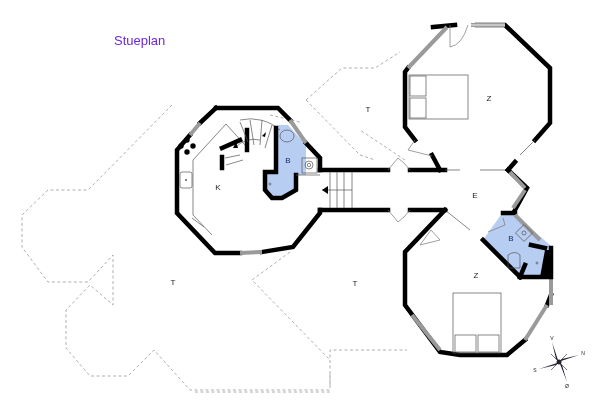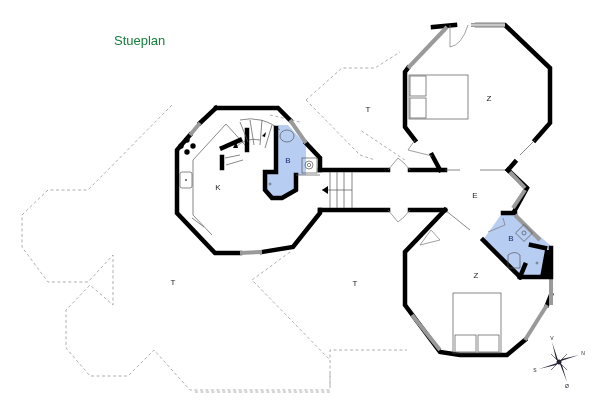--- a/index.html
+++ b/index.html
@@ -1,18 +1,18 @@
 <!DOCTYPE html>
 <html><head>
   <meta charset="utf-8">
   <style>
     html, body { margin:0; padding:0; background:#ffffff; }
     body { width:600px; height:400px; overflow:hidden; position:relative; font-family:"Liberation Sans", sans-serif; }
     #plan { position:absolute; left:0; top:0; width:600px; height:400px; }
-    .title { position:absolute; left:114px; top:33px; font-size:13px; color:#15803d; }
+    .title { position:absolute; left:114px; top:33px; font-size:13px; color:#6d28d9; }
     .lbl { font-family:"Liberation Sans", sans-serif; font-size:8px; fill:#222; text-anchor:middle; }
     .lbl-b { font-family:"Liberation Sans", sans-serif; font-size:8px; fill:#1a2a6a; text-anchor:middle; }
     .dash { fill:none; stroke:#9a9a9a; stroke-width:0.8; stroke-dasharray:3 2.5; }
     .wall { fill:none; stroke:#000; stroke-width:4.5; stroke-linecap:square; stroke-linejoin:miter; }
     .win { stroke:#9a9a9a; stroke-width:4; fill:none; }
     .win-in { stroke:#d6d6d6; stroke-width:1.6; fill:none; }
     .thin { fill:none; stroke:#555; stroke-width:0.7; }
     .bath { fill:#b8cdf2; stroke:none; }
     .door { fill:none; stroke:#777; stroke-width:0.7; }
   </style>

